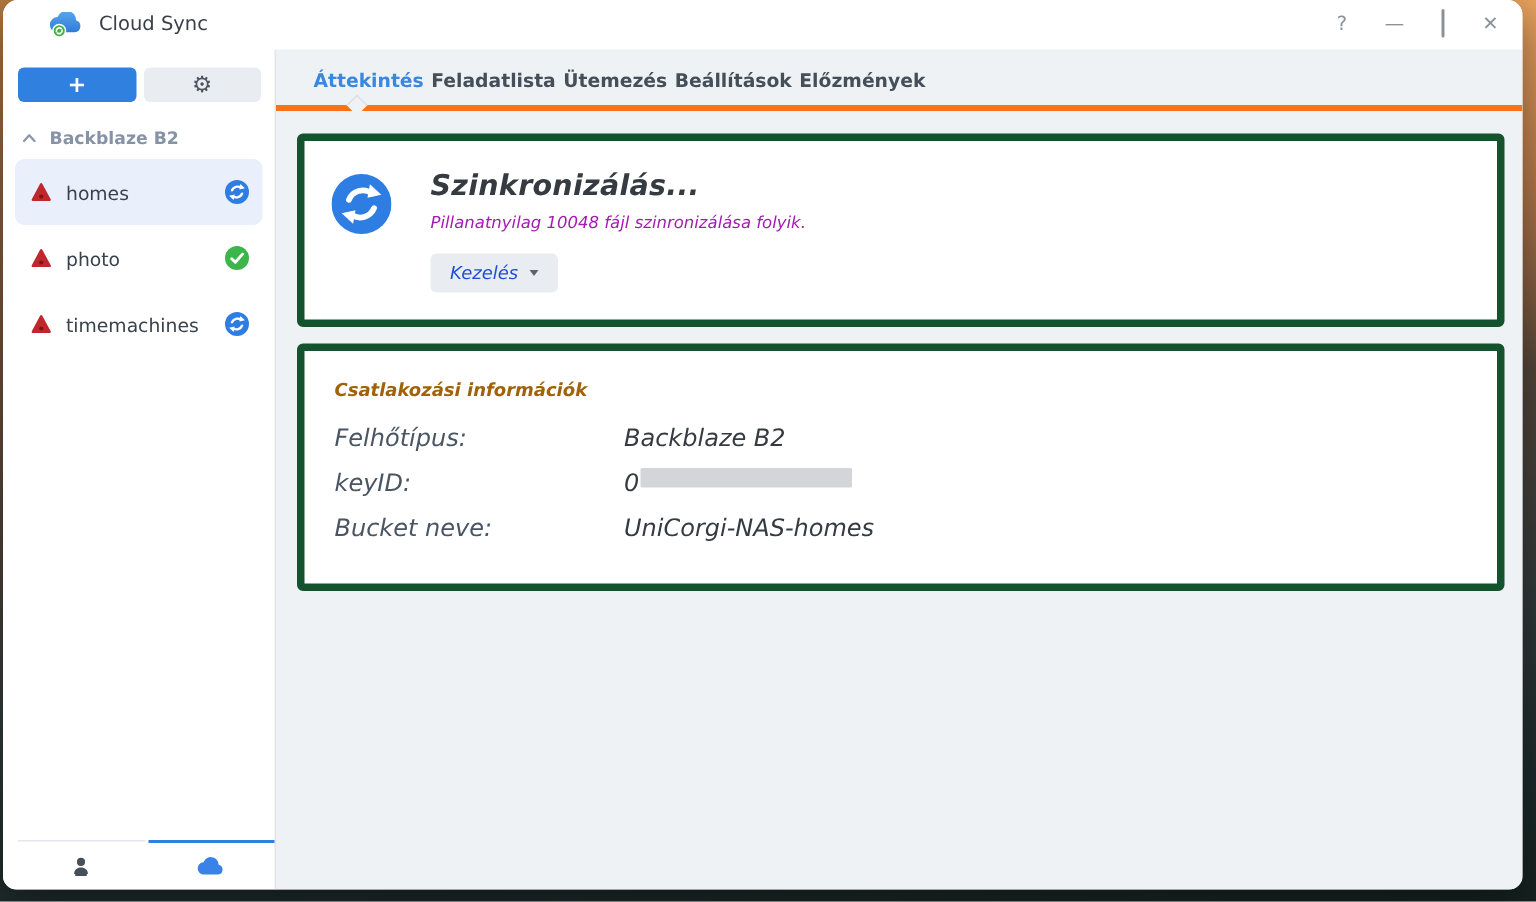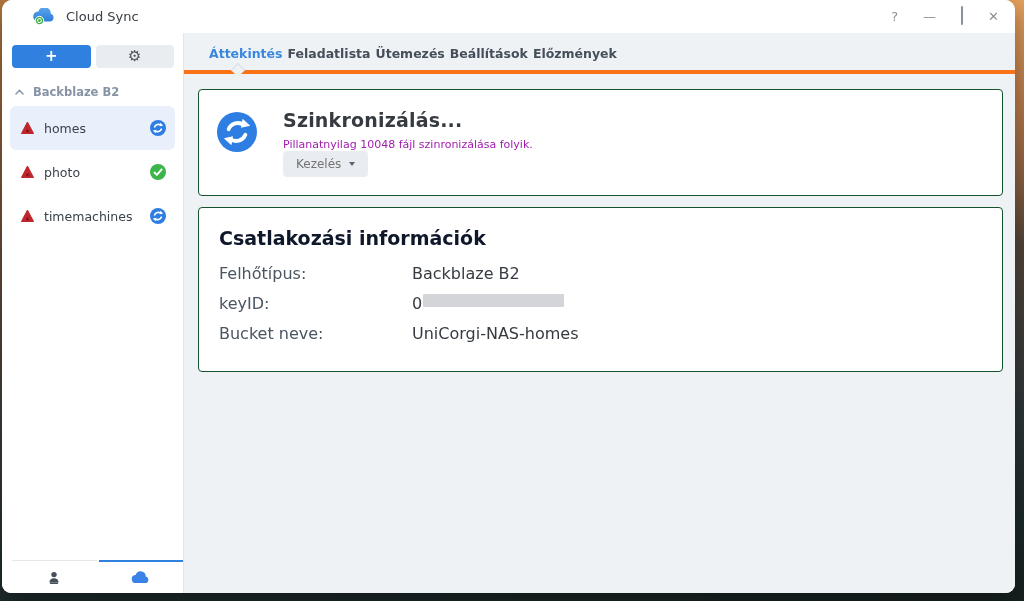--- a/index.html
+++ b/index.html
@@ -42,29 +42,29 @@
   .foot-tab.first{margin-left:10px;margin-right:2px;}
   .foot-tab.active{border-top:2px solid #3080e0;padding-top:0;}
   
   .main{flex:1;min-width:0;background:#eff2f5;display:flex;flex-direction:column;}
   .tabbar{position:relative;flex:none;display:flex;gap:5px;padding:13px 16px 9px 25px;border-bottom:4px solid #f97316;}
   .tab{font-size:12.5px;font-weight:bold;color:#454f59;}
   .tab.active{color:#3a87de;}
   .notch{position:absolute;bottom:-5px;left:49px;width:9px;height:9px;background:#eff2f5;
          border-top:1px solid #d9dee4;border-left:1px solid #d9dee4;transform:rotate(45deg);}
   .content{flex:1;padding:15px 12px 0 14px;overflow:hidden;}
-  .card{background:#fff;border:1px solid #14532d;border-radius:4px;}
+  .card{background:#fff;border:5px solid #14532d;border-radius:4px;font-style:italic;}
   .card.sync{padding:19px 20px 18px 18px;display:flex;gap:26px;}
   .sync-icon{width:40px;height:40px;flex:none;margin-top:3px;}
   .sync-title{font-size:19px;font-weight:bold;color:#353b41;letter-spacing:.2px;}
   .sync-sub{font-size:11px;color:#a21caf;margin-top:7px;text-align:center;}
-  .btn-manage{display:inline-flex;align-items:center;gap:8px;background:#e9edf2;border-radius:4px;padding:6px 13px;font-size:12px;color:#737373;}
+  .btn-manage{display:inline-flex;align-items:center;gap:8px;margin-top:14px;background:#e9edf2;border-radius:4px;padding:6px 13px;font-size:12px;color:#1d4ed8;}
   .caret-down{width:0;height:0;border-left:3.5px solid transparent;border-right:3.5px solid transparent;border-top:4.5px solid #5a646e;}
   .card.info{margin-top:11px;padding:19px 20px 17px;}
-  .info-title{font-size:19px;font-weight:bold;color:#0f172a;}
+  .info-title{font-size:12px;font-weight:bold;color:#a16207;}
   .info-rows{margin-top:15px;}
   .info-row{display:flex;font-size:16px;margin-bottom:11px;align-items:baseline;}
   .info-label{width:193px;flex:none;color:#4a5563;}
   .info-value{color:#353b41;}
   .redact{display:inline-block;width:141px;height:13px;background:#d3d5d8;border-radius:1px;vertical-align:text-top;margin-left:1px;}
   .note{font-size:11.5px;color:#4c5a66;line-height:1.6;margin-top:1px;max-width:766px;}
   .note-label{color:#3fb3ab;}
 </style>
 </head>
 <body>

